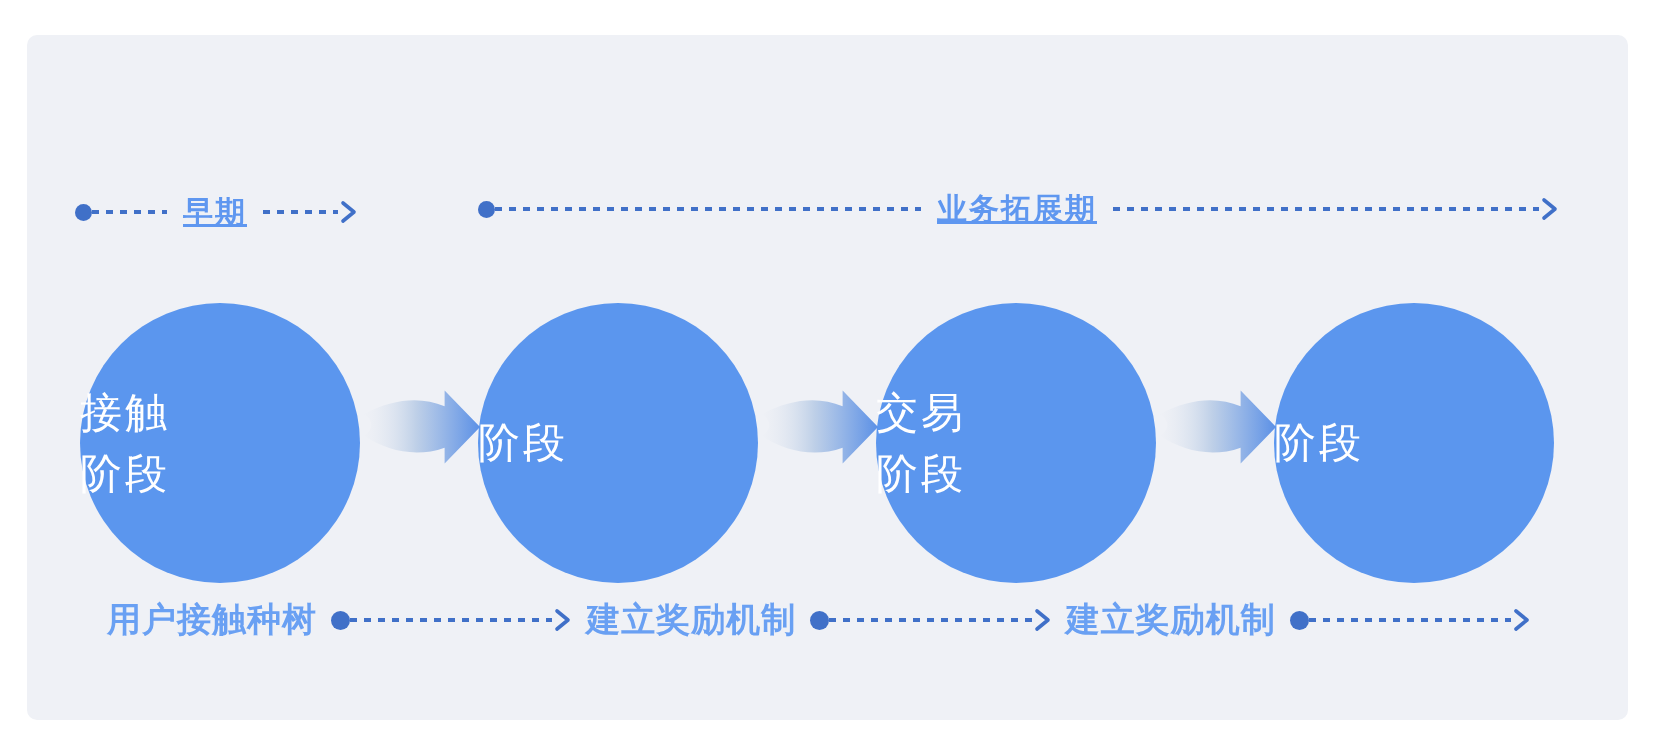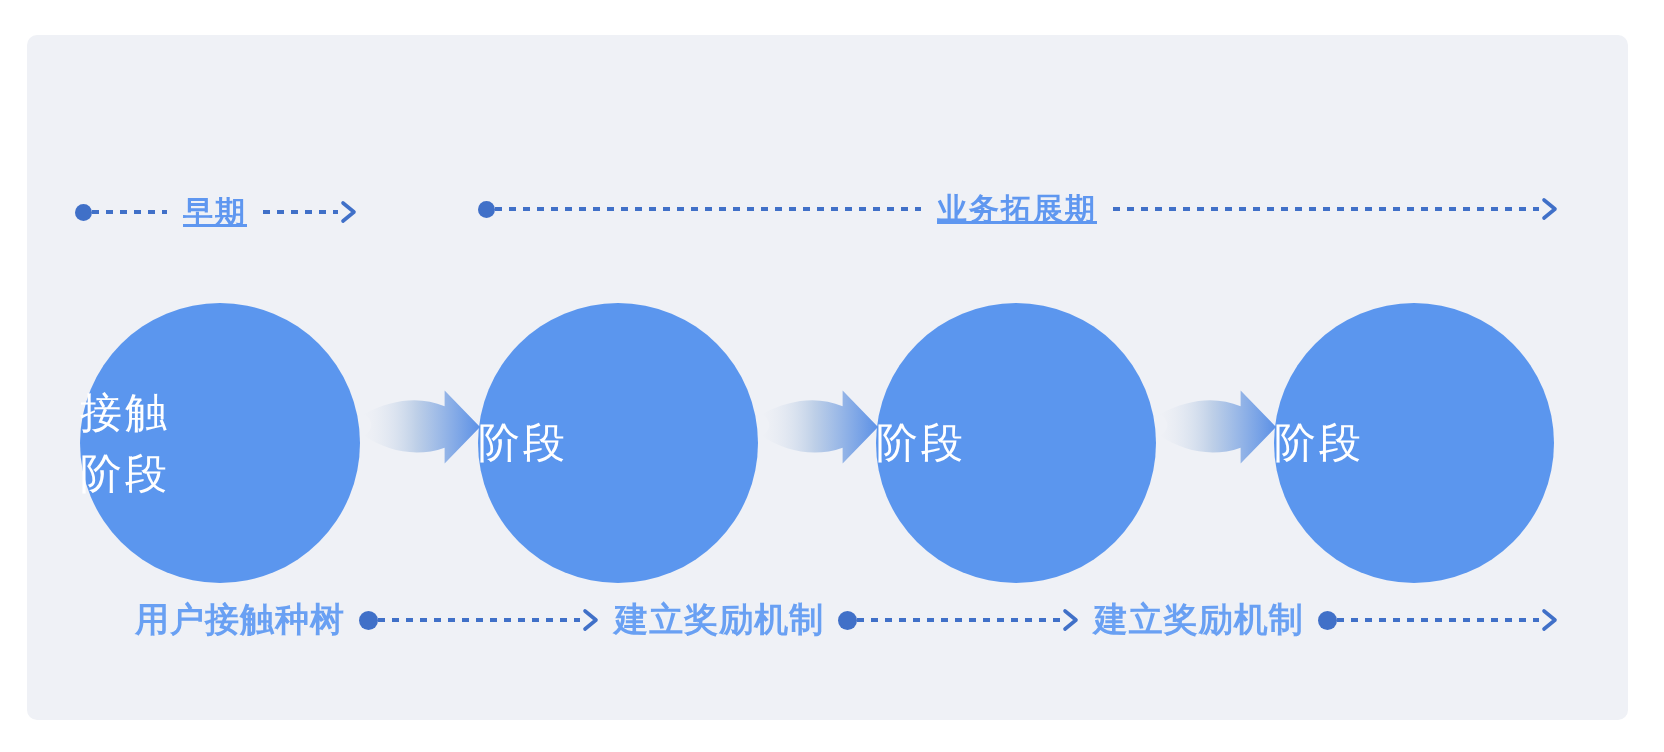--- a/index.html
+++ b/index.html
@@ -37,21 +37,21 @@
     justify-content:center;color:#ffffff;font-size:42px;font-weight:500;line-height:1.46;
     letter-spacing:3px;text-align:center;}
   .stage-1{left:53px;}  .stage-2{left:451px;}  .stage-3{left:849px;}  .stage-4{left:1247px;}
 
   
   .swoosh{position:absolute;top:347px;width:122px;height:90px;}
   .swoosh-1{left:333px;} .swoosh-2{left:731px;} .swoosh-3{left:1129px;}
 
   
   .steps-row{position:absolute;left:80px;top:561px;width:1438px;height:48px;
-    display:flex;align-items:center;margin-left:28px;}
+    display:flex;align-items:center;}
   .step-label{flex:0 0 auto;font-size:34px;font-weight:700;color:var(--step-blue);
     letter-spacing:1px;white-space:nowrap;}
   .step-arrow{flex:1 1 auto;display:flex;align-items:center;margin:0 14px;}
   .dot-bottom{width:19px;height:19px;}
   .hidden-defs{position:absolute;width:0;height:0;overflow:hidden;}
 </style>
 </head>
 <body>
 
 <svg class="hidden-defs" aria-hidden="true">
@@ -89,20 +89,21 @@
     </div>
 
     <div class="stage-circle stage-1">
       <span>接触</span>
       <span>阶段</span>
     </div>
     <div class="stage-circle stage-2">
       <span>阶段</span>
     </div>
     <div class="stage-circle stage-3">
+      <span>交易</span>
       <span>阶段</span>
     </div>
     <div class="stage-circle stage-4">
       <span>阶段</span>
     </div>
 
     <svg class="swoosh swoosh-1" viewBox="0 0 124 90">
       <path d="M4 32 C 34 16, 62 14, 86 24 L86 8 L122 45 L86 82 L86 66 C 58 76, 28 70, 4 54 C 14 48, 14 38, 4 32 Z" fill="url(#swooshGrad)"></path>
     </svg>
     <svg class="swoosh swoosh-2" viewBox="0 0 124 90">

